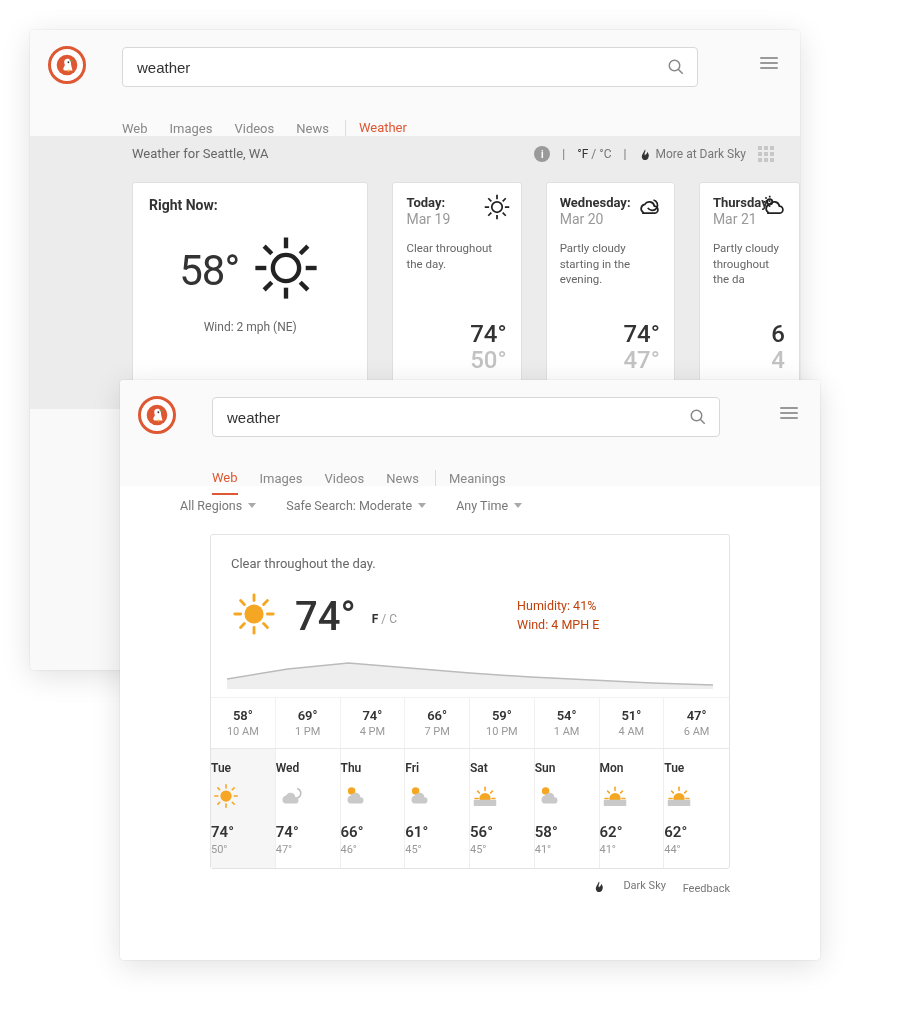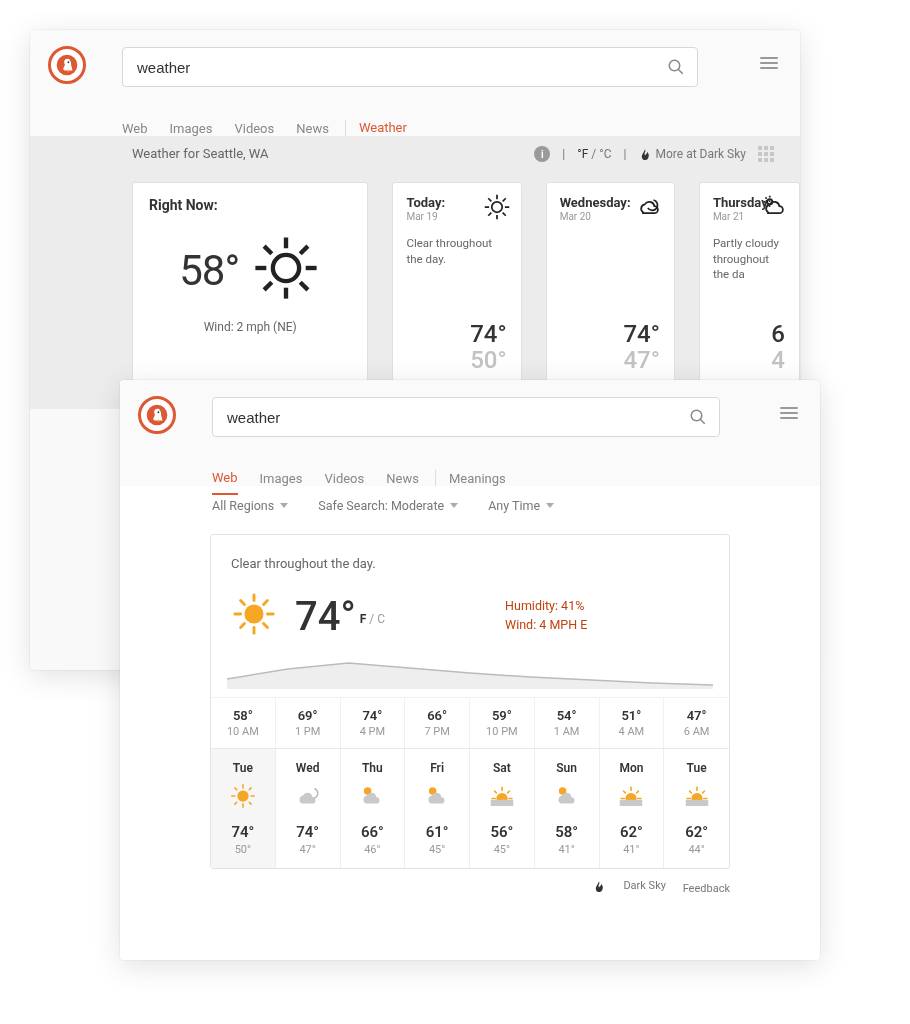--- a/index.html
+++ b/index.html
@@ -45,54 +45,54 @@
   .body1{background:#ececec;padding:14px 0 22px 102px;display:flex;gap:24px;overflow:hidden;}
   .bigcard,.daycard{background:#fff;border:1px solid #e0e0e0;border-radius:3px;}
   .bigcard{width:250px;height:205px;padding:14px 16px;}
   .bigcard .label{font-weight:bold;font-size:14px;}
   .bigcard .mainrow{display:flex;align-items:center;justify-content:center;gap:12px;margin:20px 0 12px 0;}
   .bigtemp{font-size:42px;font-weight:400;letter-spacing:-1px;}
   .sun-outline svg{width:70px;height:70px;stroke:#222;stroke-width:2;fill:none;}
   .bigcard .meta{text-align:center;font-size:12px;color:#666;line-height:1.45;}
   .daycard{width:136px;height:205px;padding:12px 13px;position:relative;}
   .daycard .dtitle{font-weight:bold;font-size:13px;}
-  .daycard .ddate{color:#999;font-size:10px;margin-top:1px;}
+  .daycard .ddate{color:#999;font-size:14px;margin-top:1px;}
   .daycard .ddesc{font-size:11.5px;color:#666;margin-top:14px;line-height:1.35;}
   .daycard .dicon{position:absolute;right:10px;top:10px;}
   .daycard .dicon svg{width:28px;height:28px;stroke:#222;stroke-width:2;fill:none;}
   .daycard .hi{position:absolute;bottom:38px;right:14px;font-size:24px;font-weight:500;color:#333;}
   .daycard .lo{position:absolute;bottom:12px;right:14px;font-size:24px;font-weight:500;color:#c2c2c2;}
   .daycard.cut{width:106px;}
 
   
-  .filters{height:38px;padding-left:92px;display:flex;align-items:center;gap:30px;font-size:12.5px;color:#777;background:#fff;}
+  .filters{height:38px;padding-left:60px;display:flex;align-items:center;gap:30px;font-size:12.5px;color:#777;background:#fff;}
   .dd{display:inline-flex;align-items:center;gap:6px;cursor:pointer;}
   .caret{width:0;height:0;border-left:4px solid transparent;border-right:4px solid transparent;border-top:5px solid #aaa;}
 
   
   .widget{margin:10px 90px 0 90px;border:1px solid #e3e3e3;border-radius:3px;padding:18px 0 0 0;}
   .widget .loc{font-size:18px;font-weight:bold;padding:0 20px;}
   .widget .summary{font-size:13px;color:#666;padding:3px 20px 0 20px;}
   .widget .current{display:flex;align-items:center;padding:20px 20px 10px 20px;}
   .suncolor svg{width:46px;height:46px;}
   .ctext{font-size:40px;font-weight:500;margin-left:18px;}
-  .unitsel{font-size:12px;color:#999;display:inline-block;vertical-align:top;margin-top:6px;margin-left:4px;}
+  .unitsel{font-size:12px;color:#999;display:inline-block;vertical-align:top;margin-top:6px;margin-left:16px;}
   .unitsel .sel{color:#333;font-weight:bold;}
   .cmeta{margin-left:120px;font-size:12.5px;color:#c2410c;line-height:1.5;}
 
   .spark{height:34px;margin:4px 16px 8px 16px;display:flex;align-items:flex-end;}
   .spark svg{width:100%;height:100%;}
 
   .hours{display:grid;grid-template-columns:repeat(8,1fr);text-align:center;border-top:1px solid #f1f1f1;}
   .hours .cell{padding:10px 0 10px 0;border-right:1px solid #f1f1f1;}
   .hours .cell:last-child{border-right:none;}
   .hours .t{font-size:13px;font-weight:600;}
   .hours .h{font-size:11px;color:#999;margin-top:2px;}
 
-  .days{display:grid;grid-template-columns:repeat(8,1fr);text-align:center;border-top:1px solid #e8e8e8;}
+  .days{display:grid;grid-template-columns:repeat(8,1fr);text-align:left;border-top:1px solid #e8e8e8;}
   .days .cell{padding:12px 0;border-right:1px solid #eee;}
   .days .cell:last-child{border-right:none;}
   .days .cell.sel{background:#f6f6f6;}
   .days .name{font-size:12px;font-weight:600;margin-bottom:6px;}
   .days svg{width:30px;height:30px;}
   .days .hi2{font-size:15px;font-weight:600;margin-top:8px;}
   .days .lo2{font-size:11px;color:#999;margin-top:2px;}
 
   .footerlinks{text-align:right;font-size:11px;color:#777;padding:10px 90px 0 0;}
   .footerlinks span{margin-left:14px;cursor:pointer;display:inline-flex;align-items:center;gap:4px;}
@@ -217,20 +217,21 @@
         <div class="ddesc">Clear throughout the day.</div>
         <div class="hi">74°</div>
         <div class="lo">50°</div>
       </div>
       <div class="daycard">
         <div class="dtitle">Wednesday:</div>
         <div class="ddate">Mar 20</div>
         <span class="dicon"><svg viewBox="0 0 32 32">
               <use href="#cloud-moon"></use>
             </svg></span>
+        <div class="ddesc">Partly cloudy starting in the evening.</div>
         <div class="hi">74°</div>
         <div class="lo">47°</div>
       </div>
       <div class="daycard cut">
         <div class="dtitle">Thursday:</div>
         <div class="ddate">Mar 21</div>
         <span class="dicon"><svg viewBox="0 0 32 32">
               <use href="#cloud-sun"></use>
             </svg></span>
         <div class="ddesc">Partly cloudy throughout the da</div>

